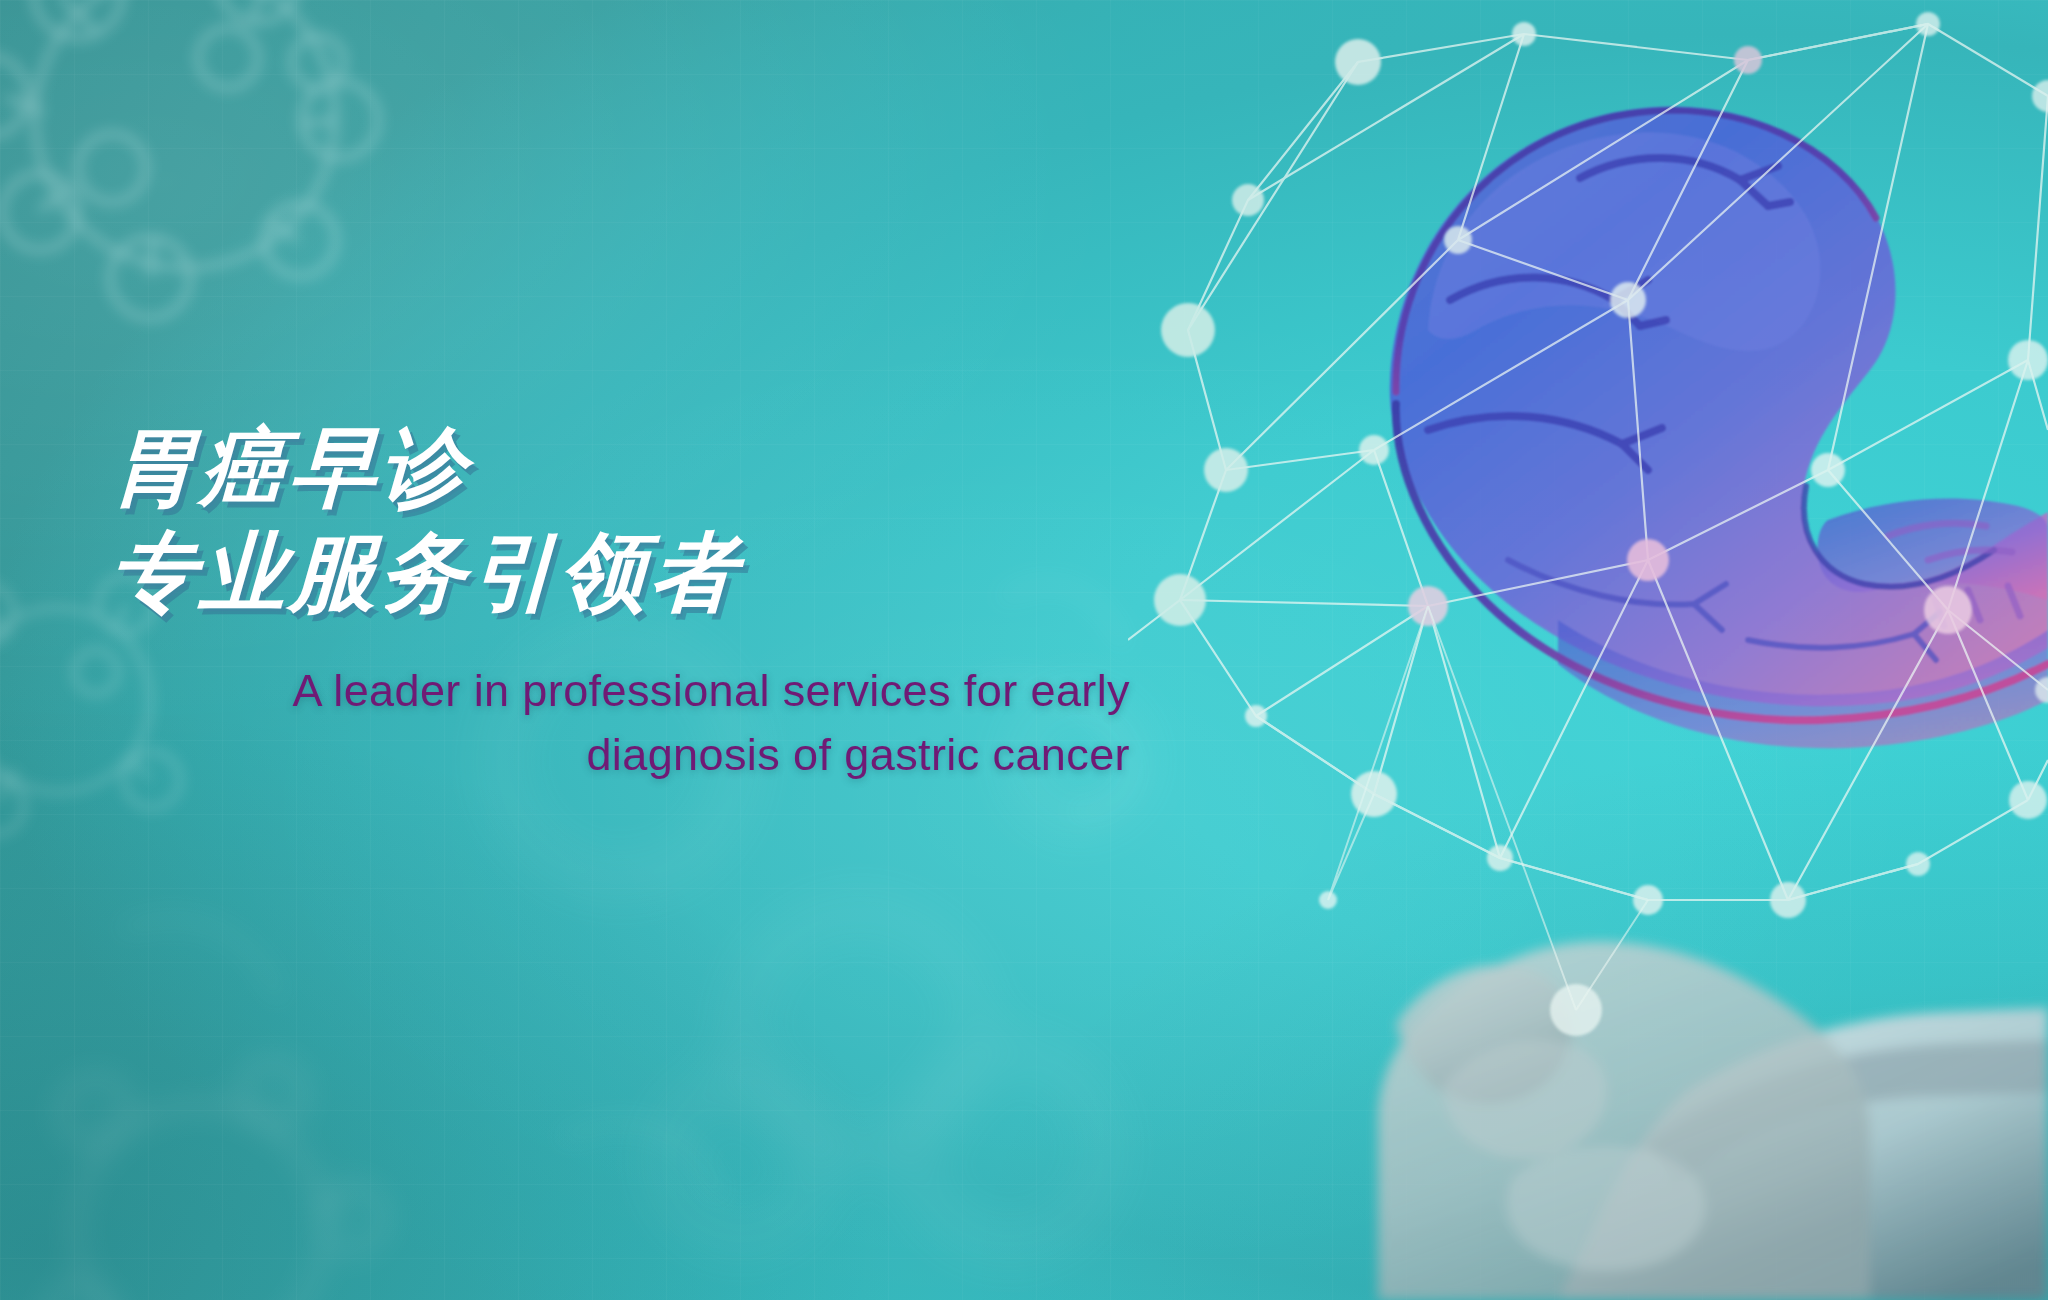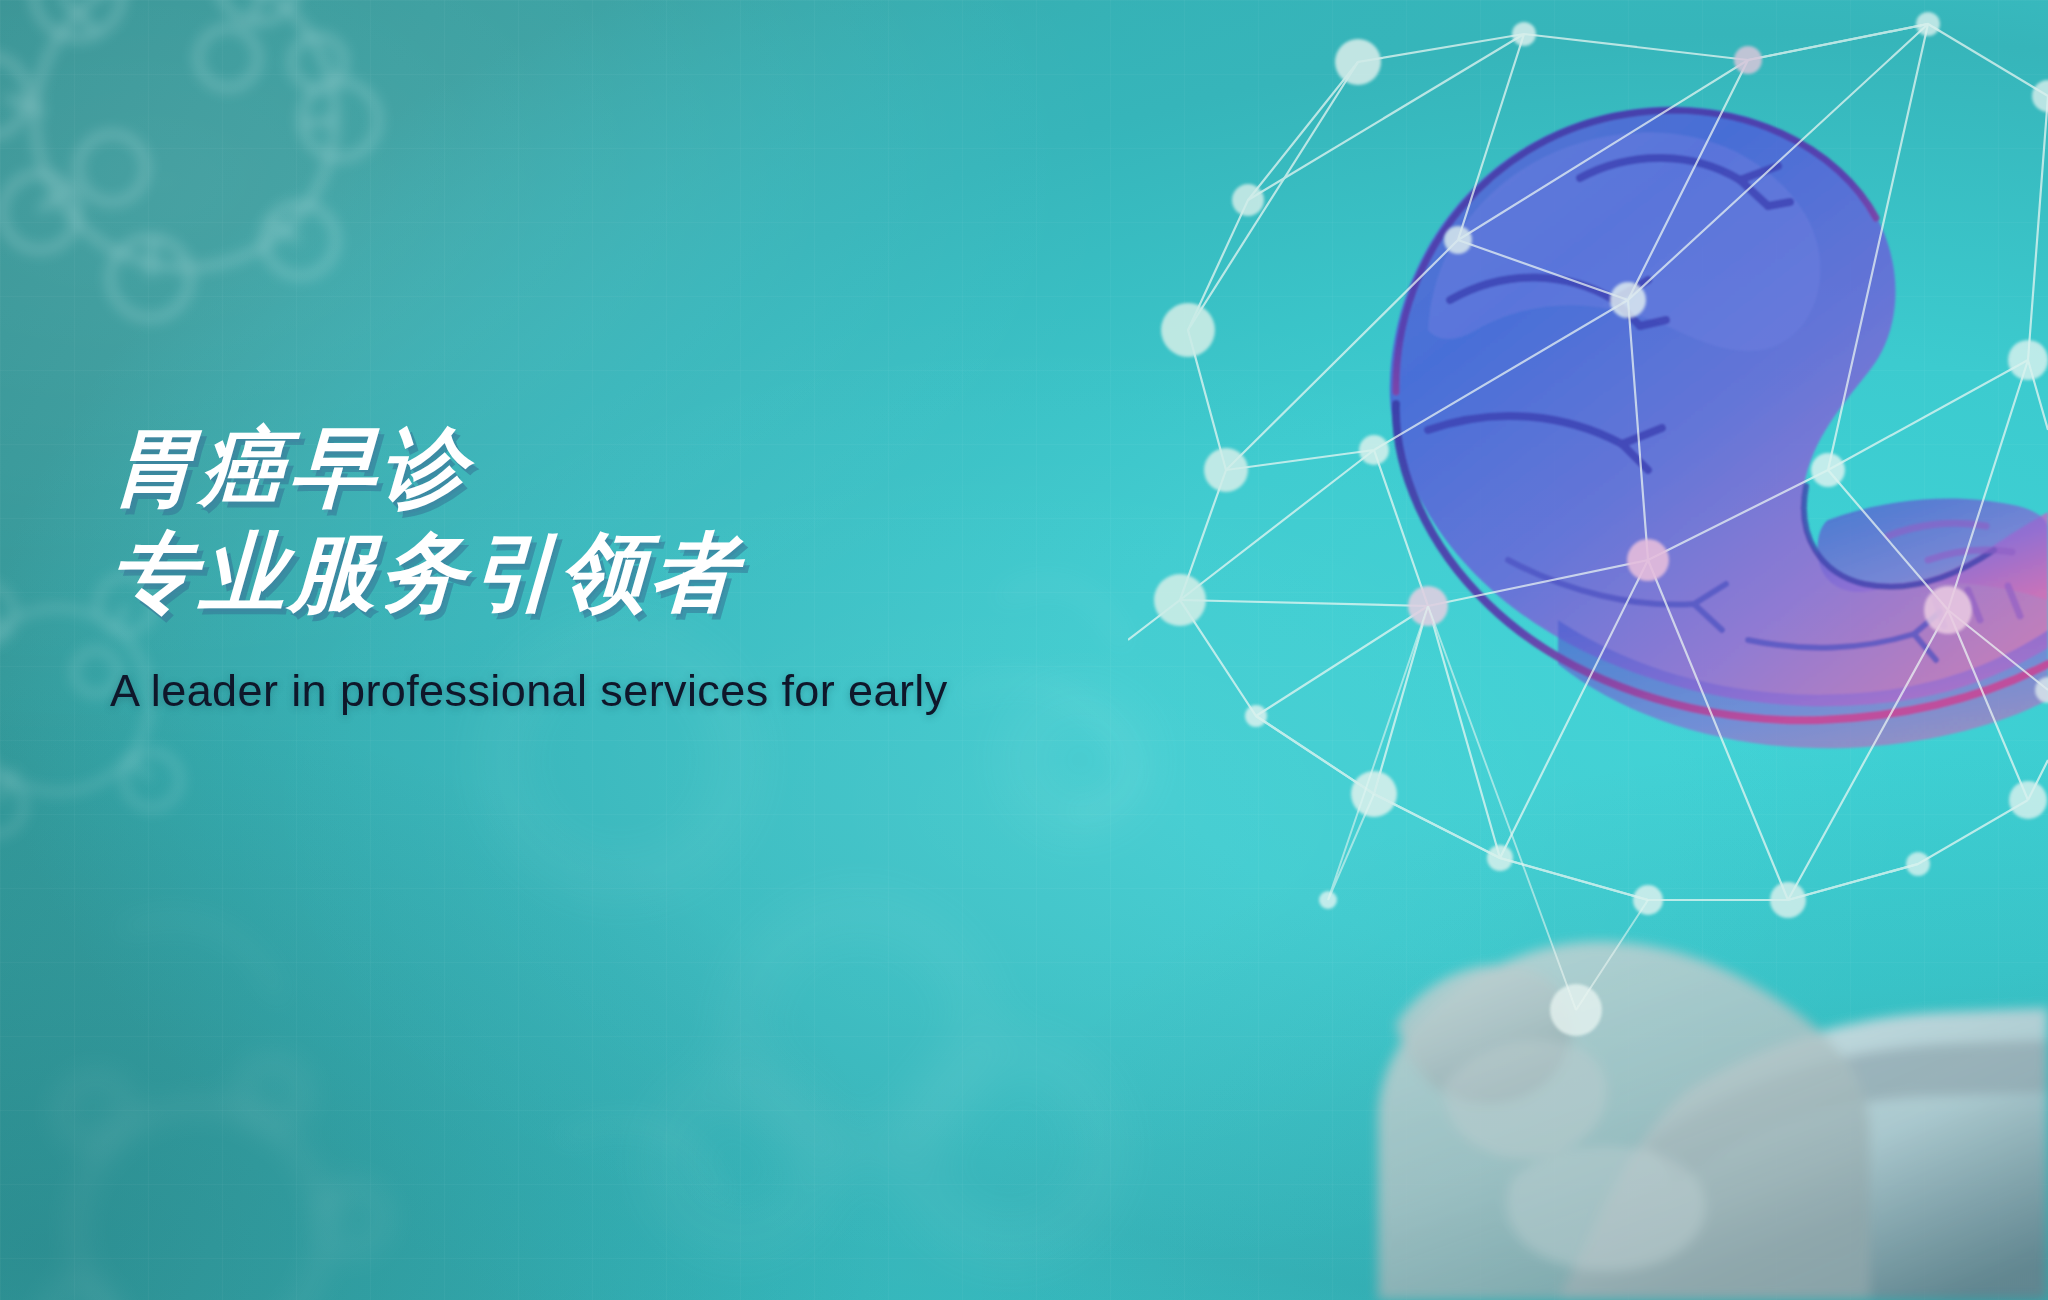--- a/index.html
+++ b/index.html
@@ -65,27 +65,28 @@
     font-style: italic;
     transform: skewX(-2deg);
     text-shadow:
       5px 6px 0 rgba(52,116,150,0.55),
       2px 3px 0 rgba(80,150,178,0.45);
     white-space: nowrap;
   }
 
   .sub {
     margin-top: 34px;
-    color: #0f172a;
+    color: #701a75;
     font-size: 45px;
     line-height: 1.42;
     font-weight: 400;
     letter-spacing: .4px;
     text-shadow: 0 2px 7px rgba(20,80,92,0.35);
     max-width: 1020px;
+    text-align: right;
   }
 
   
   .art {
     position: absolute;
     right: 0;
     top: 0;
     width: 920px;
     height: 1300px;
   }
@@ -331,15 +332,16 @@
           <path d="M448 1010 L520 900 M448 1010 L300 606 M200 900 L300 606 M200 900 L246 794"></path>
         </g>
       </g>
     </svg>
   </div>
 
   <div class="copy">
     <div class="headline">胃癌早诊</div>
     <div class="headline l2">专业服务引领者</div>
     <div class="sub">A leader in professional services for early</div>
+    <div class="sub" style="margin-top:0">diagnosis of gastric cancer</div>
   </div>
 
 </div>
 
 </body></html>

